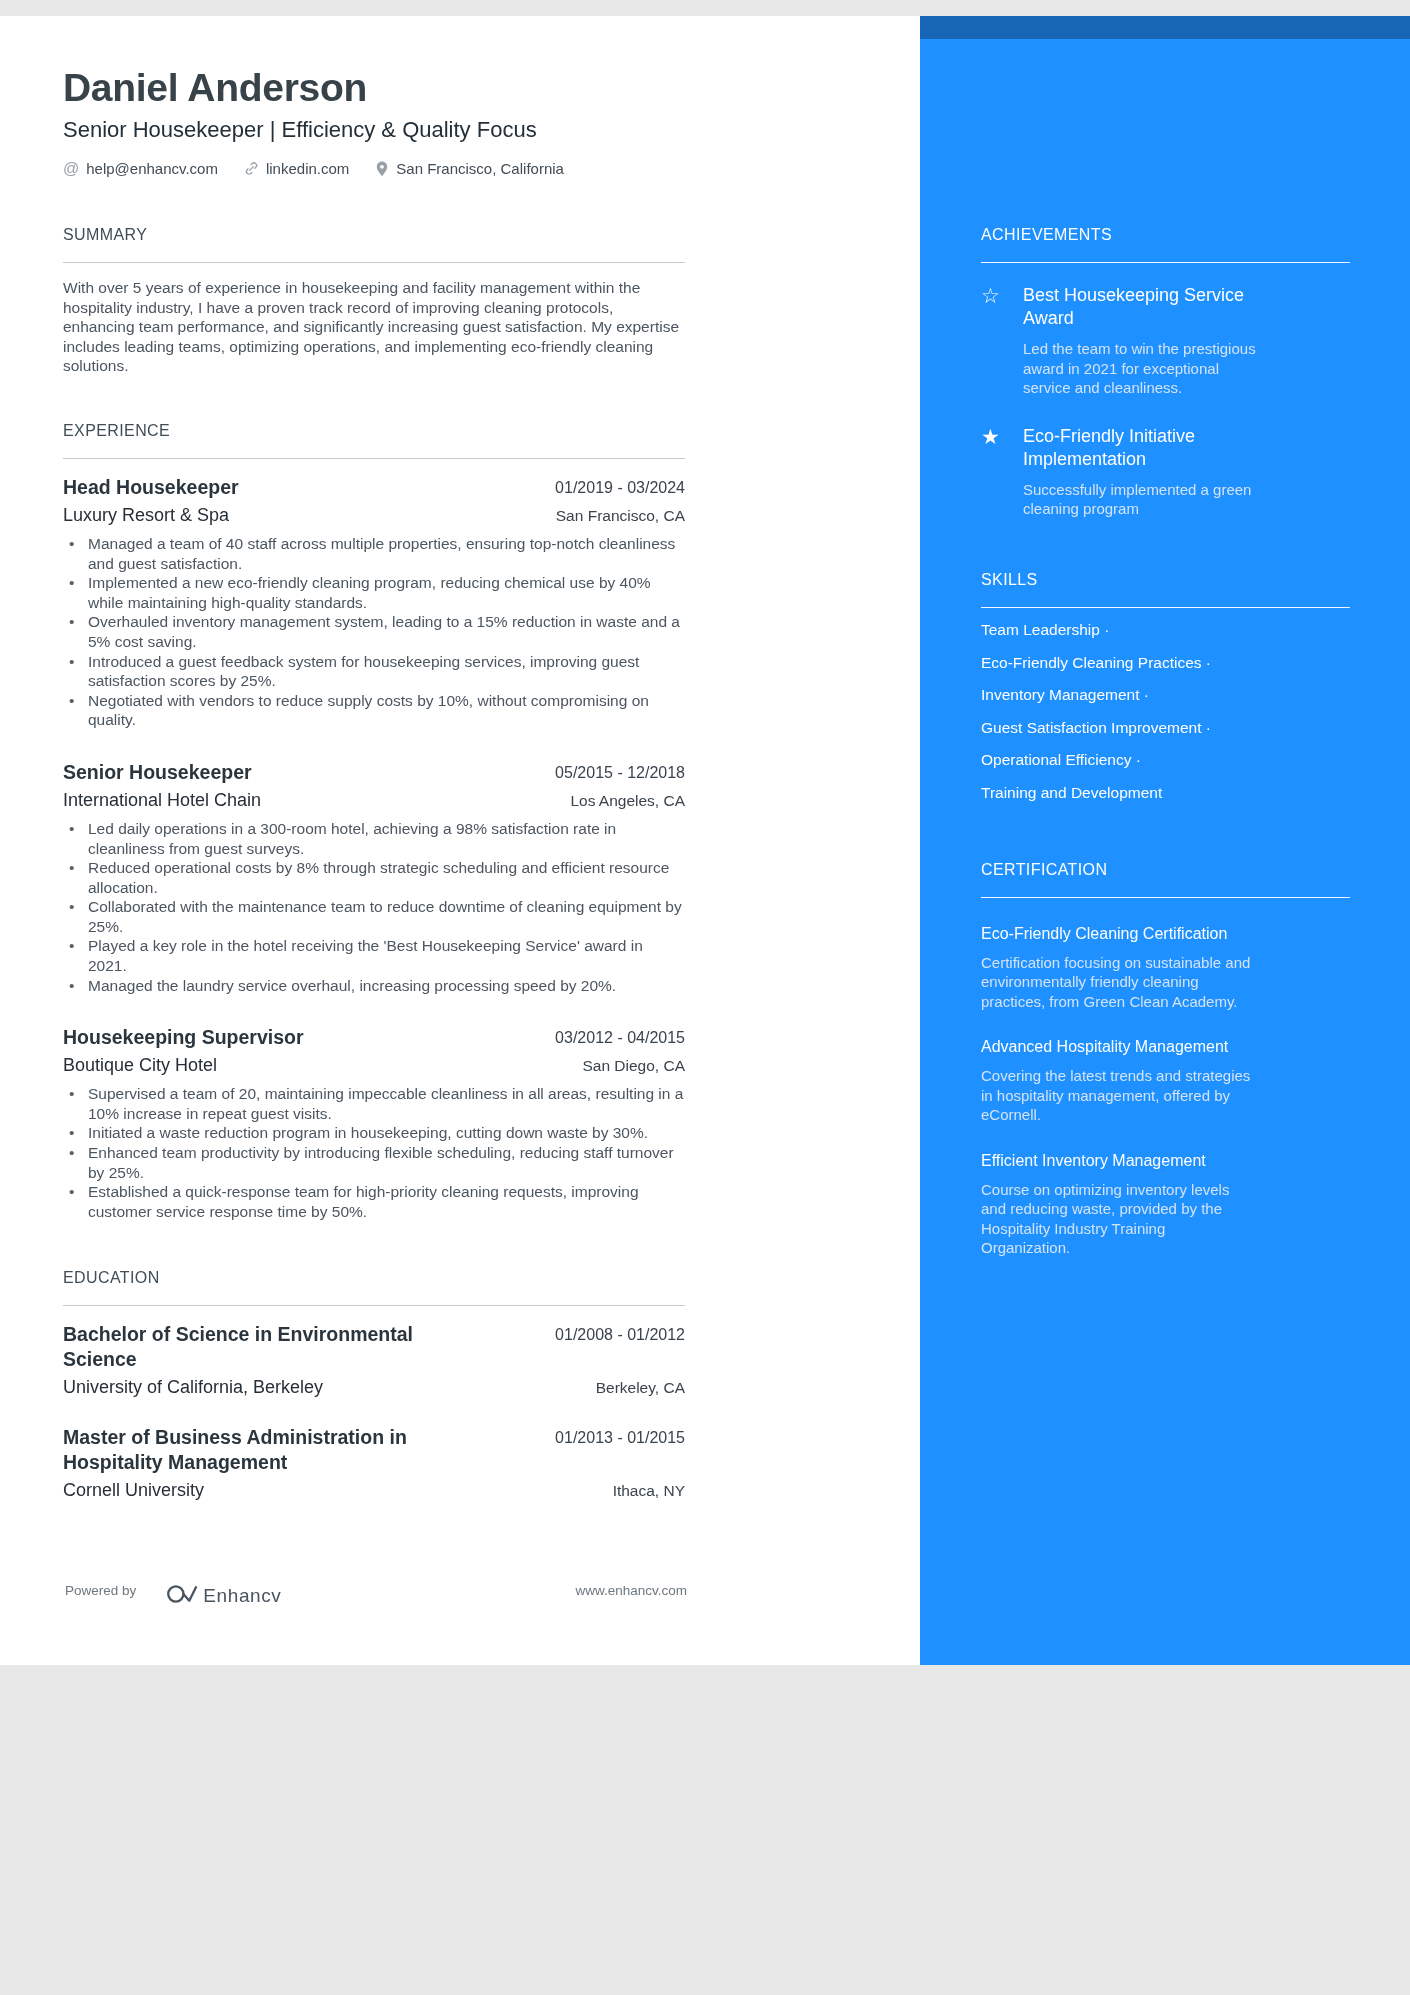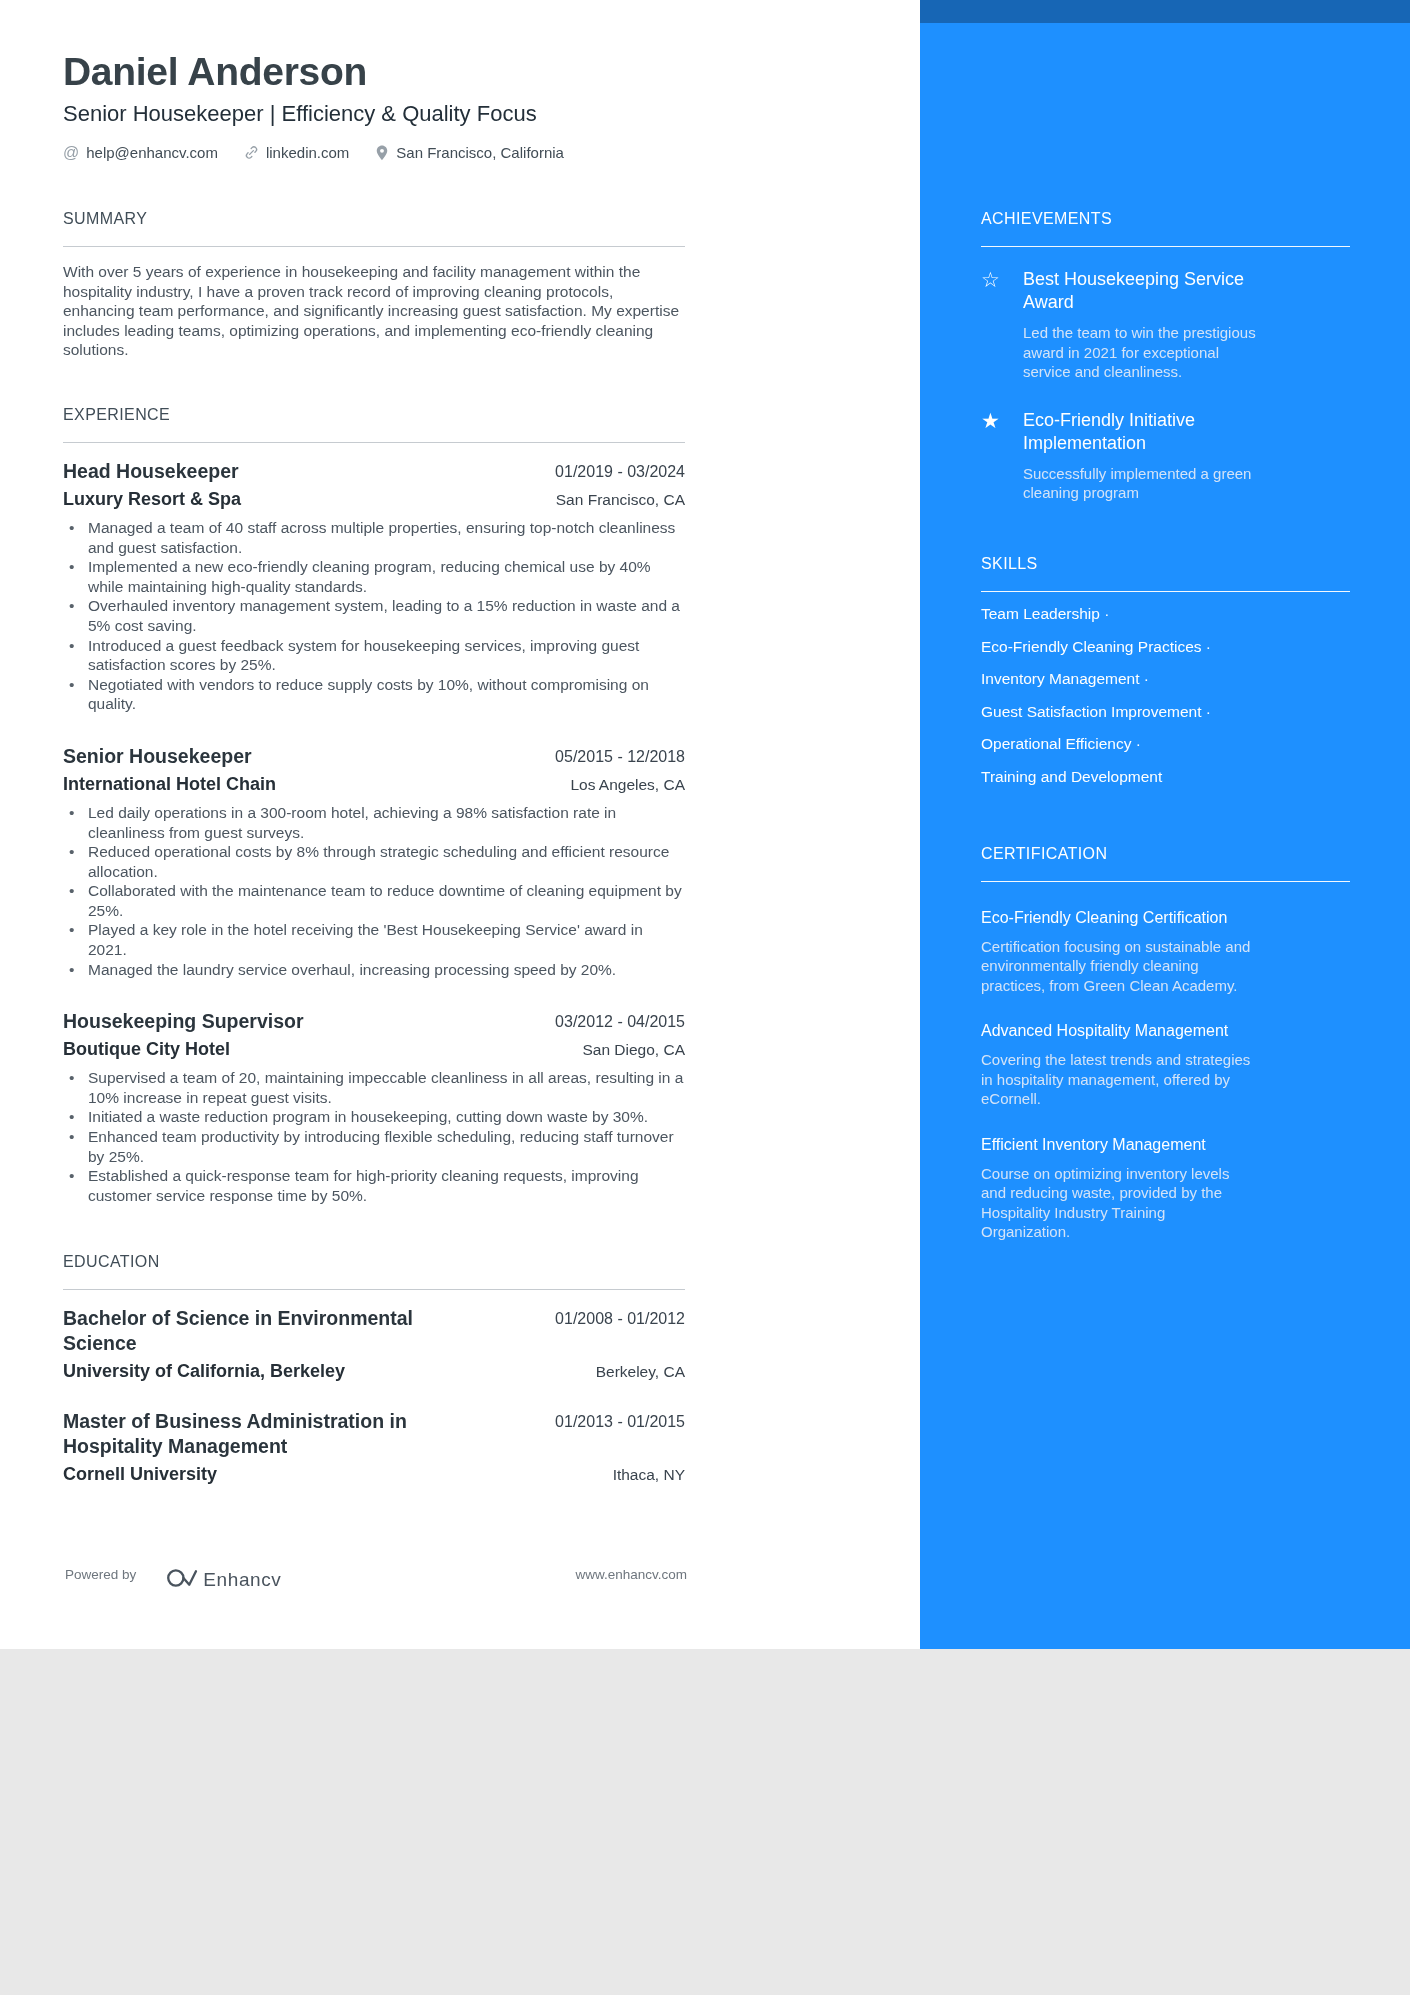--- a/index.html
+++ b/index.html
@@ -1,19 +1,20 @@
 <!DOCTYPE html>
 <html style="--sidebar-blue: #1e90ff; --sidebar-top-strip: #1766b5; --heading-dark: #404d57; --body-text: #4c5660; --on-blue-muted: #d3e3f8;"><head>
 <meta charset="utf-8">
 <style>
   html,body{margin:0;padding:0;background:#e8e8e8;}
   .page{
     width:1410px;height:1649px;background:#ffffff;position:relative;
     display:flex;overflow:hidden;
     font-family:"Liberation Sans","DejaVu Sans",sans-serif;
+    margin-top:16px;
     -webkit-font-smoothing:antialiased;
   }
   
   .main{width:920px;box-sizing:border-box;padding:50px 0 0 63px;position:relative;}
   .content{width:622px;}
   h1{margin:0;font-size:39px;line-height:44px;font-weight:700;color:#374249;letter-spacing:-0.3px;}
   .subtitle{margin-top:5px;font-size:22px;line-height:29px;color:#232f39;}
   .contact{margin-top:16px;display:flex;align-items:center;gap:26px;font-size:15px;color:#414c55;}
   .citem{display:flex;align-items:center;gap:7px;}
   .cicon{color:#97a0a8;display:flex;align-items:center;}
@@ -25,21 +26,21 @@
   .sec-summary p{margin:15px 0 0;font-size:15.5px;line-height:19.6px;color:var(--body-text,#4c5660);}
   .sec-experience{margin-top:40px;}
   .sec-education{margin-top:42px;}
   .job{margin-top:16px;}
   .job + .job{margin-top:30px;}
   .row1{display:flex;justify-content:space-between;align-items:flex-start;}
   h3{margin:0;font-size:19.5px;line-height:25px;font-weight:700;color:#2b353d;}
   h3.degree-title{max-width:420px;}
   .date{font-size:16px;line-height:25px;color:#39434d;white-space:nowrap;}
   .row2{display:flex;justify-content:space-between;align-items:baseline;margin-top:4px;}
-  .company{font-size:18px;line-height:23px;font-weight:700;color:#262f37;}
+  .company{font-size:18px;line-height:23px;font-weight:400;color:#262f37;}
   .loc{font-size:15.5px;color:#39434d;white-space:nowrap;}
   ul.bullets{margin:7px 0 0;padding:0;list-style:none;}
   ul.bullets li{position:relative;padding-left:25px;font-size:15.5px;line-height:19.6px;color:var(--body-text,#4c5660);}
   ul.bullets li::before{content:"•";position:absolute;left:6px;top:0;color:#59626b;}
   .degree{margin-top:16px;}
   .degree + .degree{margin-top:26px;}
   
   footer{position:absolute;left:65px;bottom:56px;width:622px;display:flex;align-items:flex-start;}
   .powered{font-size:13.5px;color:#6e767e;}
   .brandwrap{margin-left:30px;display:flex;align-items:center;gap:3px;}

